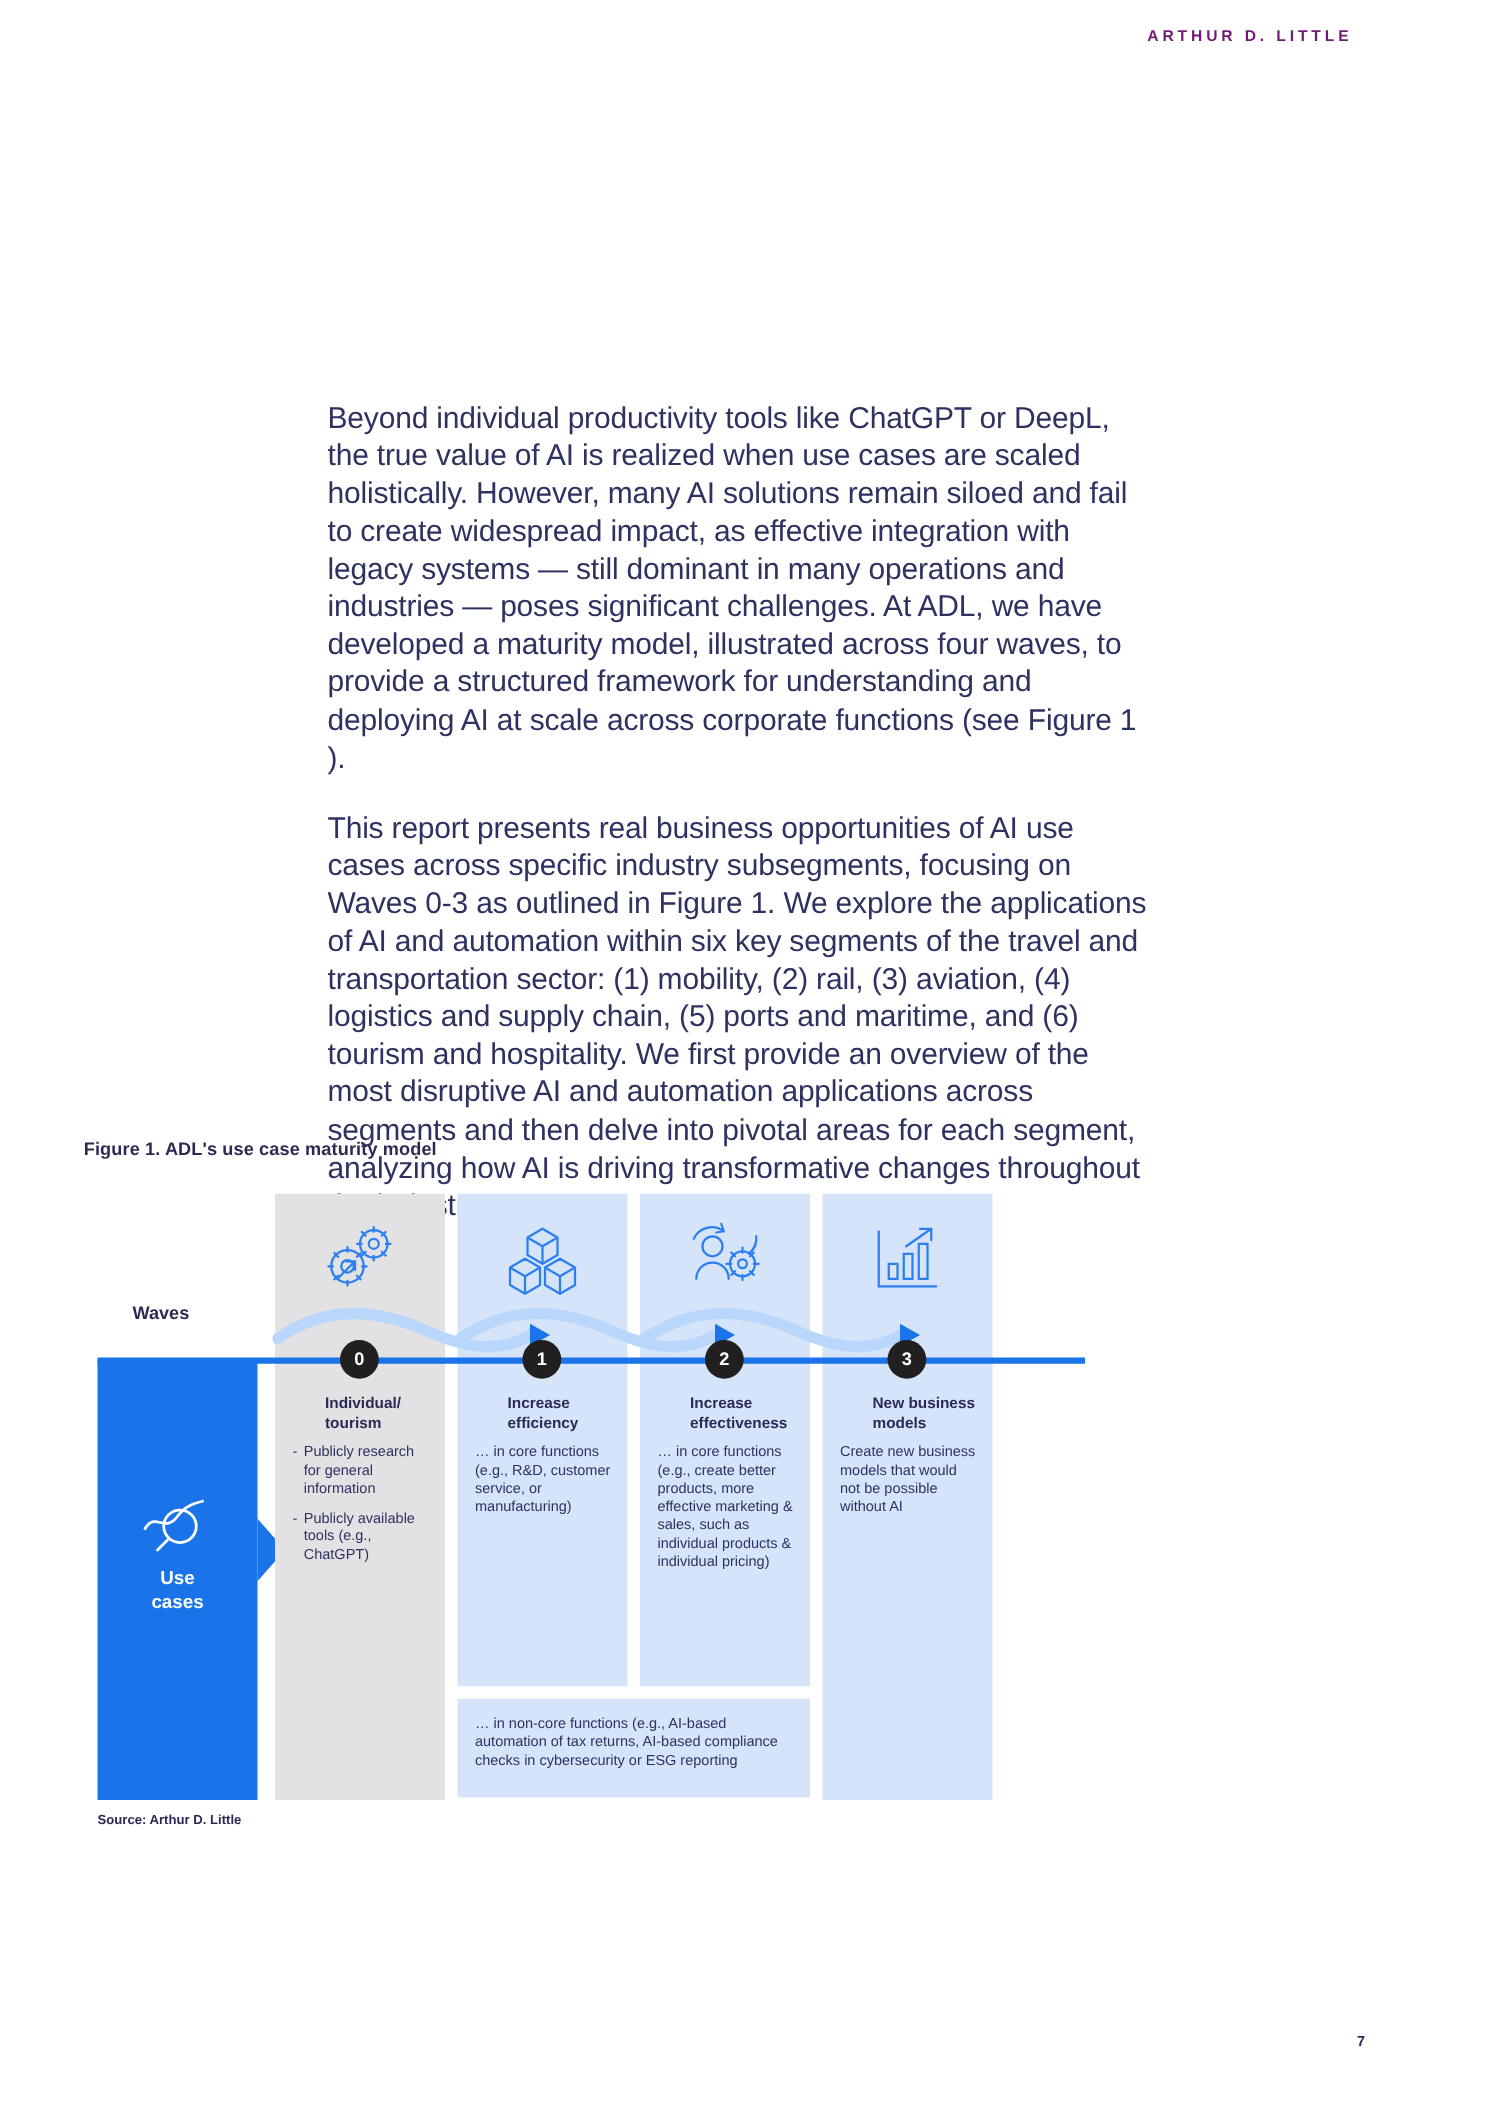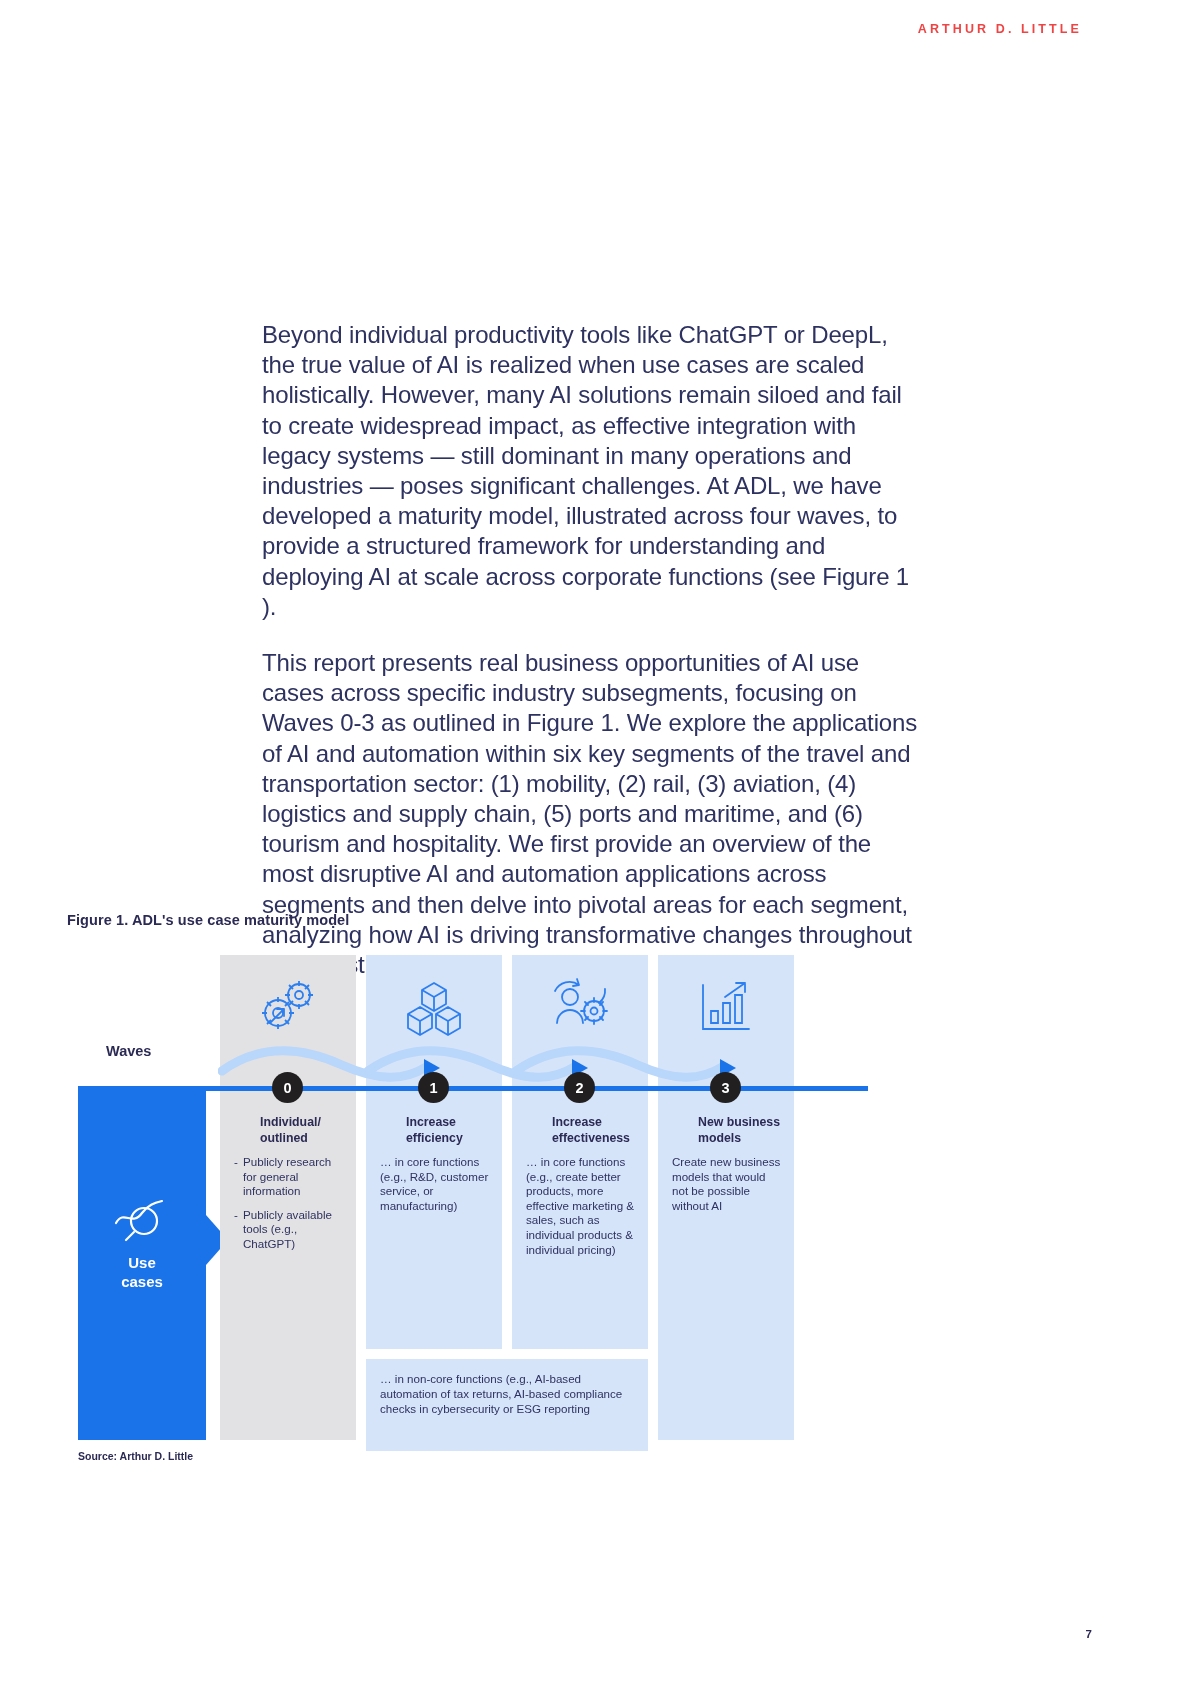--- a/index.html
+++ b/index.html
@@ -20,21 +20,21 @@
   }
 
   
   .brand-header {
     position: absolute;
     top: 22px;
     right: 118px;
     font-size: 12.5px;
     font-weight: 700;
     letter-spacing: 3.1px;
-    color: #ef4444;
+    color: #701a75;
   }
 
   
   .body-copy {
     position: absolute;
     left: 262px;
     top: 320px;
     width: 660px;
   }
   .body-copy p {
@@ -214,21 +214,21 @@
     width: 600px;
     height: 50px;
   }
 
   
   .noncore {
     position: absolute;
     left: 288px;
     top: 404px;
     width: 282px;
-    height: 92px;
+    height: 79px;
     background: #d6e4fa;
     padding: 12px 14px;
   }
   .noncore p {
     font-size: 11.6px;
     color: #2e3260;
     line-height: 15px;
   }
 
   .source {
@@ -290,21 +290,21 @@
             <circle cx="26" cy="36" r="13"></circle>
             <circle cx="26" cy="36" r="5"></circle>
             <path d="M26 20 v5 M26 47 v5 M10 36 h5 M37 36 h5 M15 25 l4 4 M33 43 l4 4 M37 25 l-4 4 M19 43 l-4 4"></path>
             <path d="M18 46 l14 -14 M32 32 h-7 M32 32 v7" stroke-linecap="round"></path>
           </g>
         </svg>
       </div>
       <div class="col-body">
         <div class="col-head">
           <span>Individual/</span><br>
-          <span>outlined</span>
+          <span>tourism</span>
         </div>
         <div class="bullet">
           <span class="bullet-dash">-</span>
           <span>Publicly research for general information</span>
         </div>
         <div class="bullet">
           <span class="bullet-dash">-</span>
           <span>Publicly available tools (e.g., ChatGPT)</span>
         </div>
       </div>

